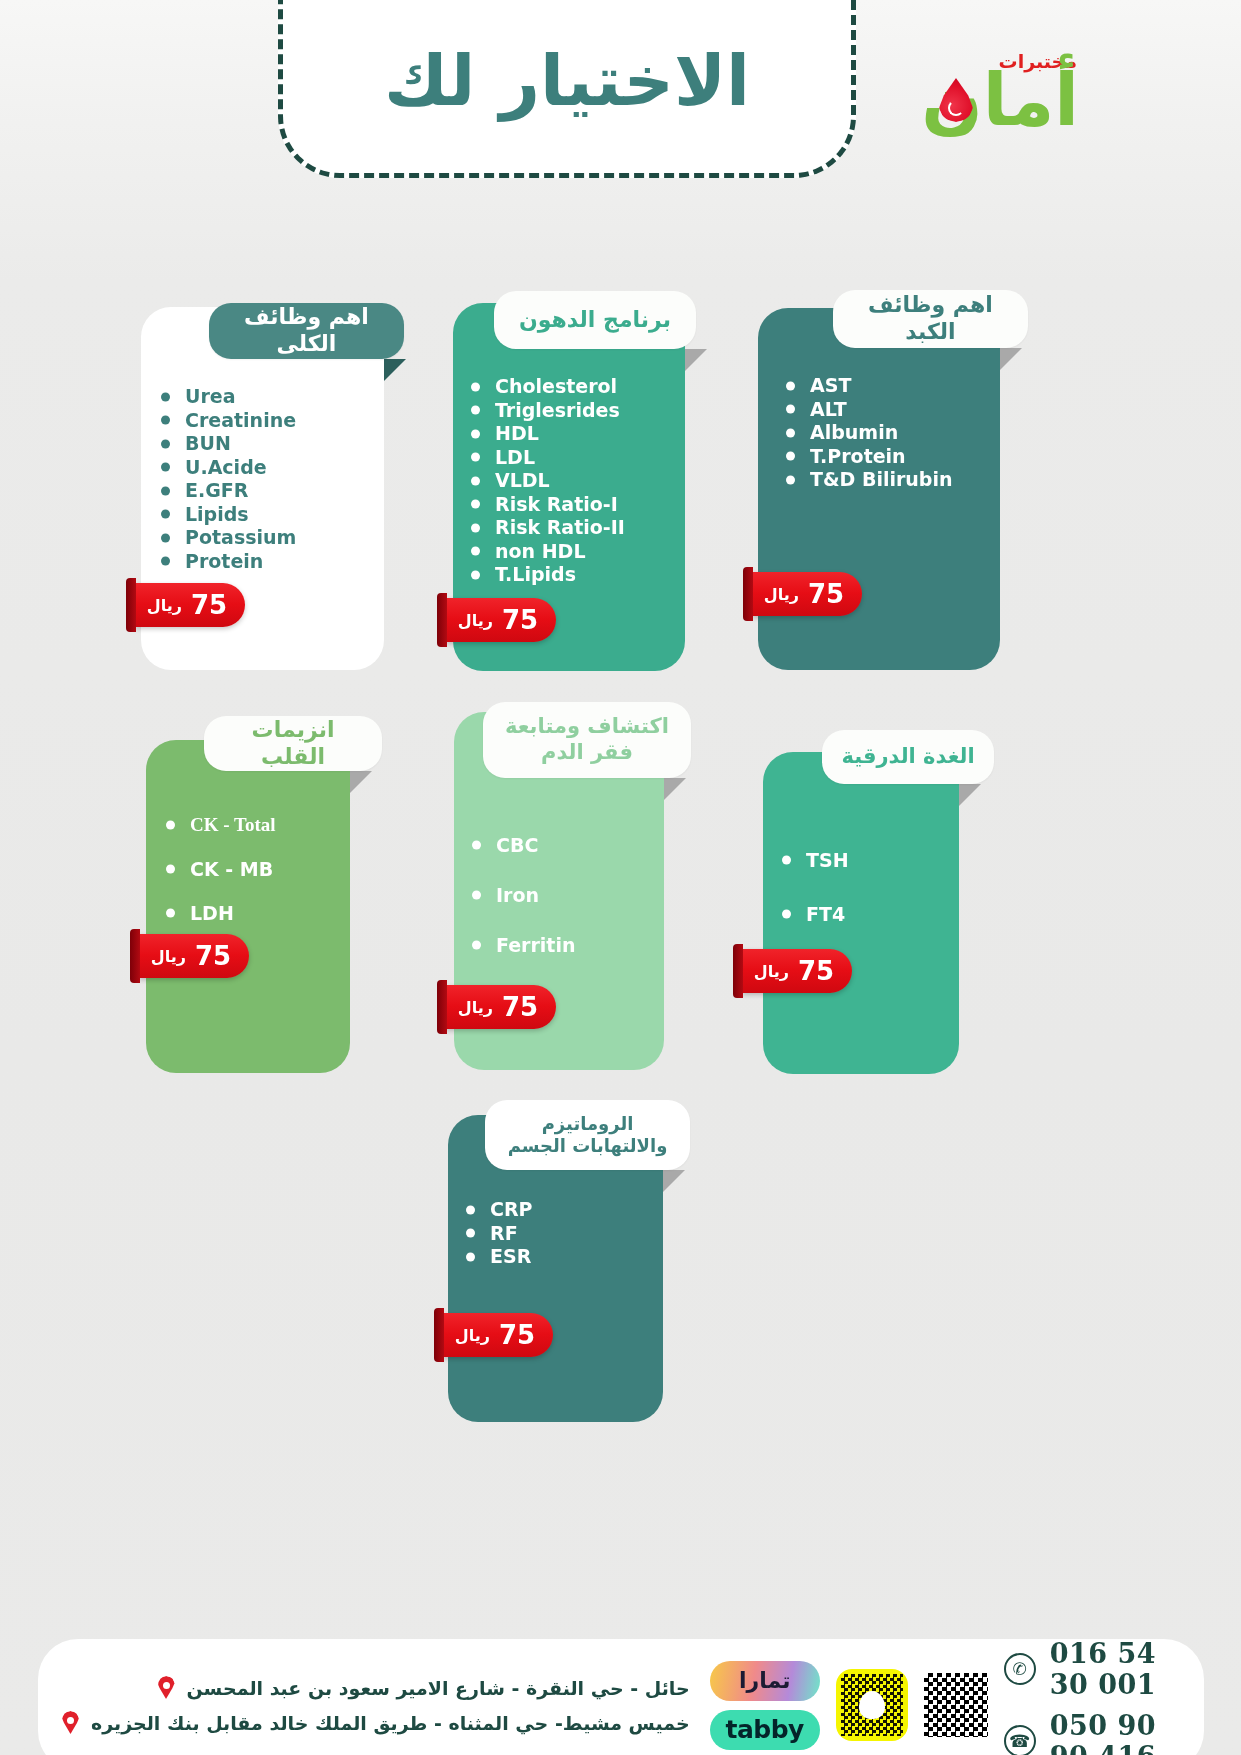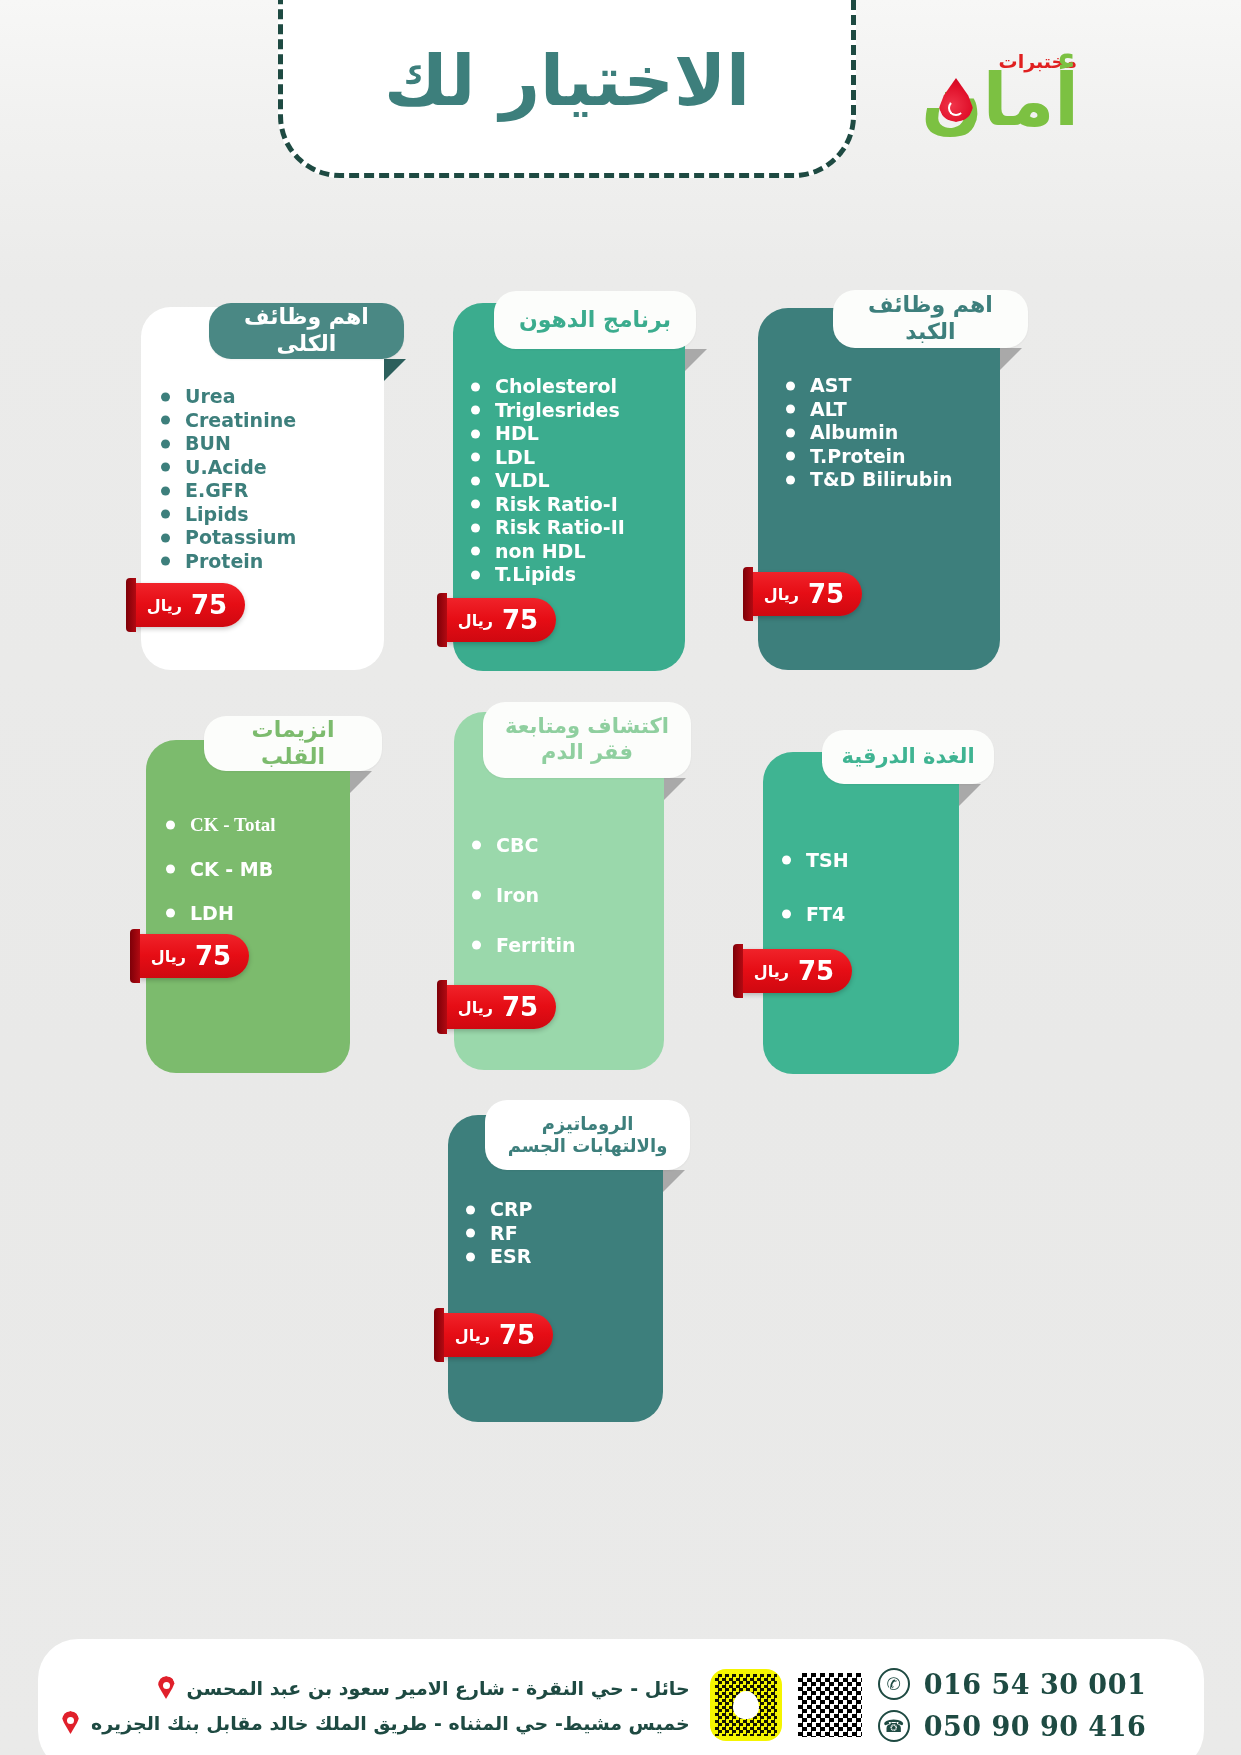--- a/index.html
+++ b/index.html
@@ -335,20 +335,24 @@
         <div class="addr-row">
           <span class="addr-txt">حائل - حي النقرة - شارع الامير سعود بن عبد المحسن</span>
           <span class="pin"></span>
         </div>
         <div class="addr-row">
           <span class="addr-txt">خميس مشيط- حي المثناه - طريق الملك خالد مقابل بنك الجزيره</span>
           <span class="pin"></span>
         </div>
       </div>
 
+      <div id="pay-col">
+        <div class="pay-badge" id="tamara-badge">تمارا</div>
+        <div class="pay-badge" id="tabby-badge">tabby</div>
+      </div>
 
       <div class="qr-snap">
         <div class="noise"></div>
         <div class="ghost"></div>
       </div>
 
       <div class="qr"></div>
 
       <div id="contact-col">
         <div class="contact-row">

